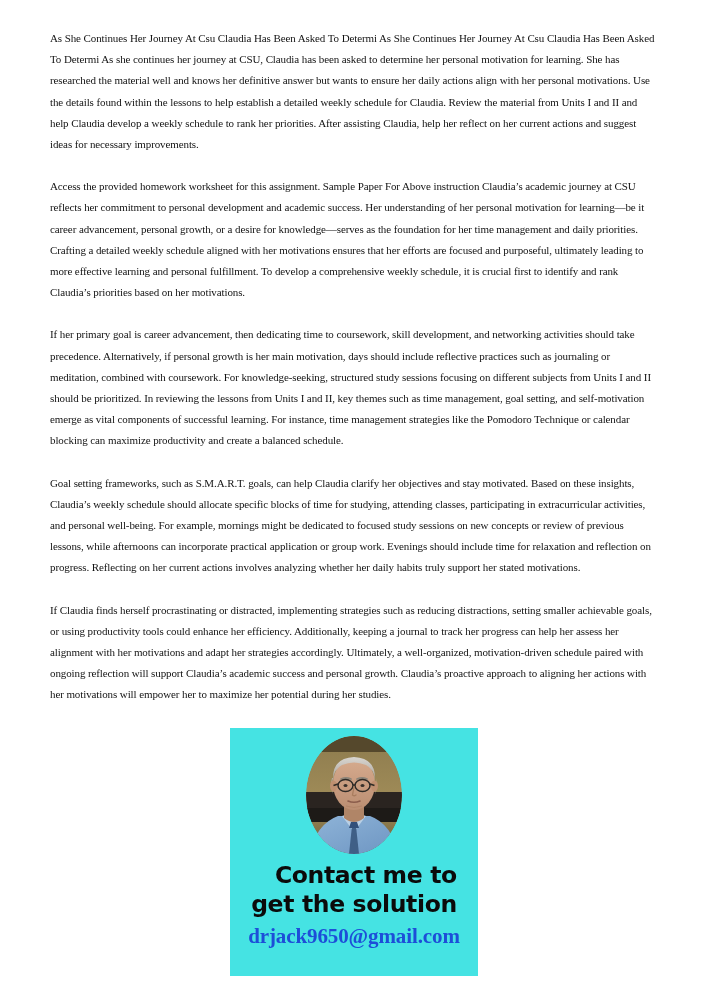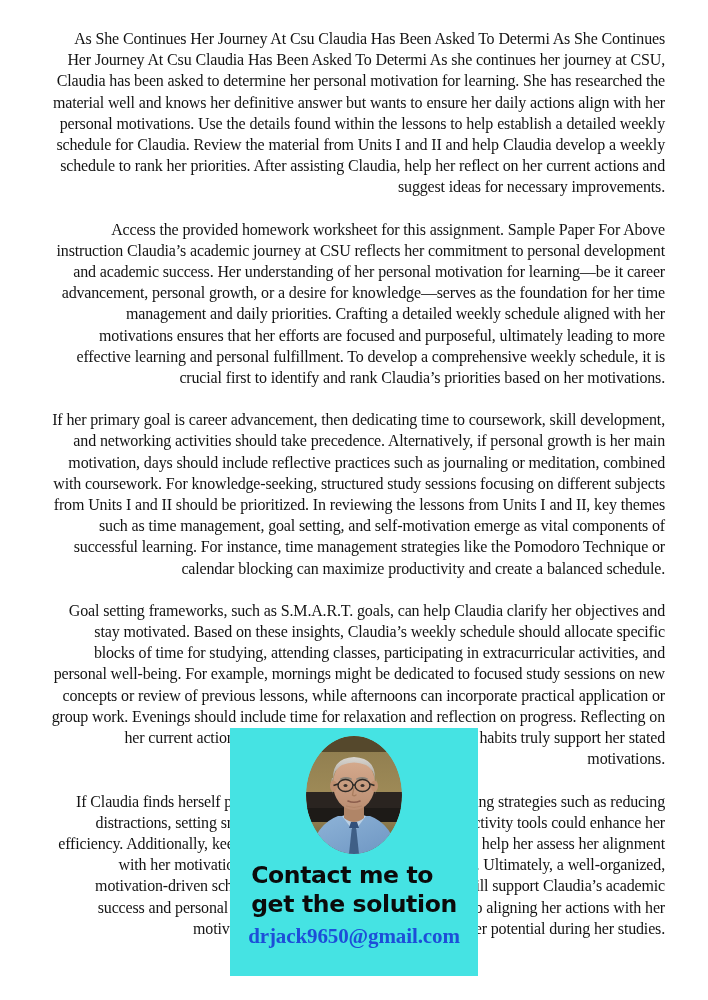--- a/index.html
+++ b/index.html
@@ -23,25 +23,25 @@
     position: absolute;
     left: 0; top: 0;
     width: 708px;
     height: 1000px;
     background: #ffffff;
     padding: 28px 43px 0 50px;
   }
 
   .doc-paragraph {
     font-family: "Liberation Serif", "DejaVu Serif", serif;
-    font-size: 16px;
+    font-size: 11px;
     line-height: 21.2px;
     color: #131313;
-    text-align: right;
-    margin: 0 0 21px 0;
+    text-align: left;
+    margin: 0 8px 21px 0;
     white-space: pre-line;
     letter-spacing: -0.01em;
     word-spacing: 0.005em;
   }
 
   .doc-paragraph:last-child { margin-bottom: 0; }
 
   
   #contact-overlay-card {
     position: absolute;
@@ -68,21 +68,21 @@
     flex: none;
   }
   #contact-avatar svg { display: block; width: 100%; height: 100%; }
 
   .overlay-heading {
     font-family: "DejaVu Sans", "Liberation Sans", sans-serif;
     font-weight: bold;
     font-size: 23.5px;
     line-height: 29px;
     color: #0b0b0b;
-    text-align: left;
+    text-align: right;
     letter-spacing: -0.015em;
     white-space: pre-line;
     margin-top: 7px;
   }
 
   .overlay-email {
     font-family: "Liberation Serif", "DejaVu Serif", serif;
     font-weight: bold;
     font-size: 21px;
     line-height: 25px;

